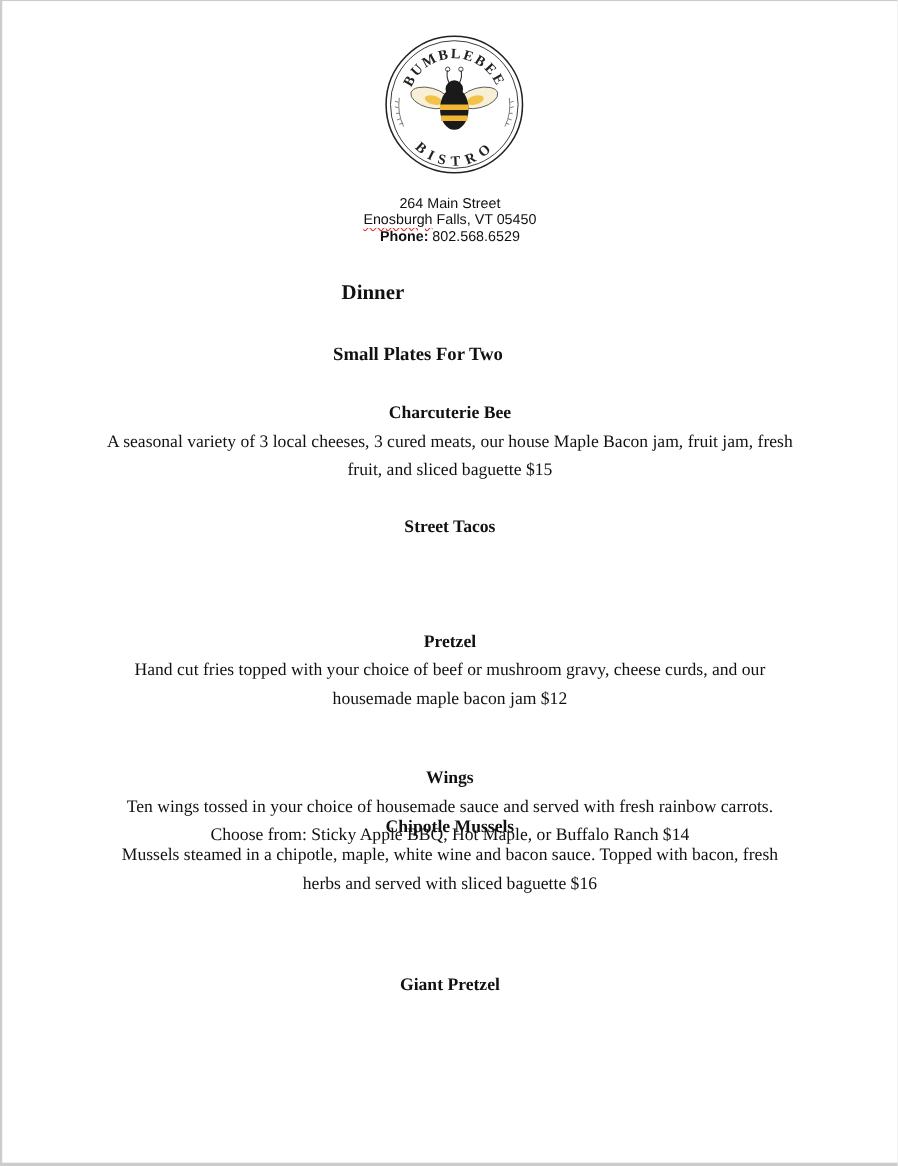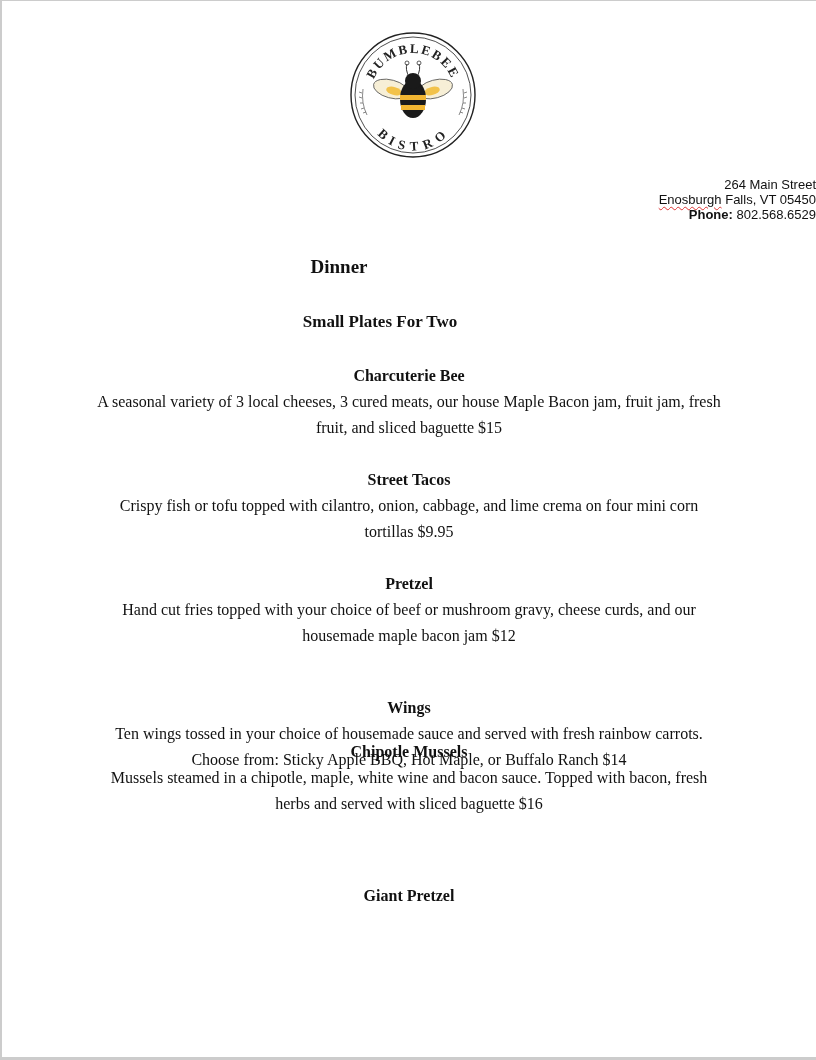--- a/index.html
+++ b/index.html
@@ -16,21 +16,21 @@
     }
     .logo {
       position: absolute; left: 347px; top: 30px; width: 128px; height: 128px;
     }
     .address {
       position: absolute; left: 0; width: 814px; top: 176px;
       text-align: center;
       font-family: "Liberation Sans", sans-serif;
       font-size: 13px; line-height: 15px; color: #111;
     }
-    .address .line { display: block; text-align: right; }
+    .address .line { display: block; }
     .squiggle {
       text-decoration: underline wavy #d33;
       text-decoration-thickness: 1px;
       text-underline-offset: 2px;
     }
     .address b { font-weight: bold; }
     .serif {
       font-family: "Liberation Serif", "DejaVu Serif", serif;
       text-align: center; position: absolute; left: 0; width: 674px;
     }
@@ -95,21 +95,20 @@
 
   <div class="serif title">Dinner</div>
   <div class="serif subtitle">Small Plates For Two</div>
 
   <div class="item" style="top:364px">
     <span class="item-name">Charcuterie Bee</span>
     <span class="item-desc">A seasonal variety of 3 local cheeses, 3 cured meats, our house Maple Bacon jam, fruit jam, fresh fruit, and sliced baguette $15</span>
   </div>
   <div class="item" style="top:468px">
     <span class="item-name">Street Tacos</span>
-    <span class="item-desc">Crispy fish or tofu topped with cilantro, onion, cabbage, and lime crema on four mini corn tortillas $9.95</span>
   </div>
   <div class="item" style="top:572px">
     <span class="item-name">Pretzel</span>
     <span class="item-desc">Hand cut fries topped with your choice of  beef or mushroom gravy, cheese curds, and our housemade maple bacon jam $12</span>
   </div>
   <div class="item" style="top:696px">
     <span class="item-name">Wings</span>
     <span class="item-desc">Ten wings tossed in your choice of housemade sauce and served with fresh rainbow carrots. Choose from: Sticky Apple BBQ, Hot Maple, or Buffalo Ranch $14</span>
   </div>
   <div class="item" style="top:740px">

